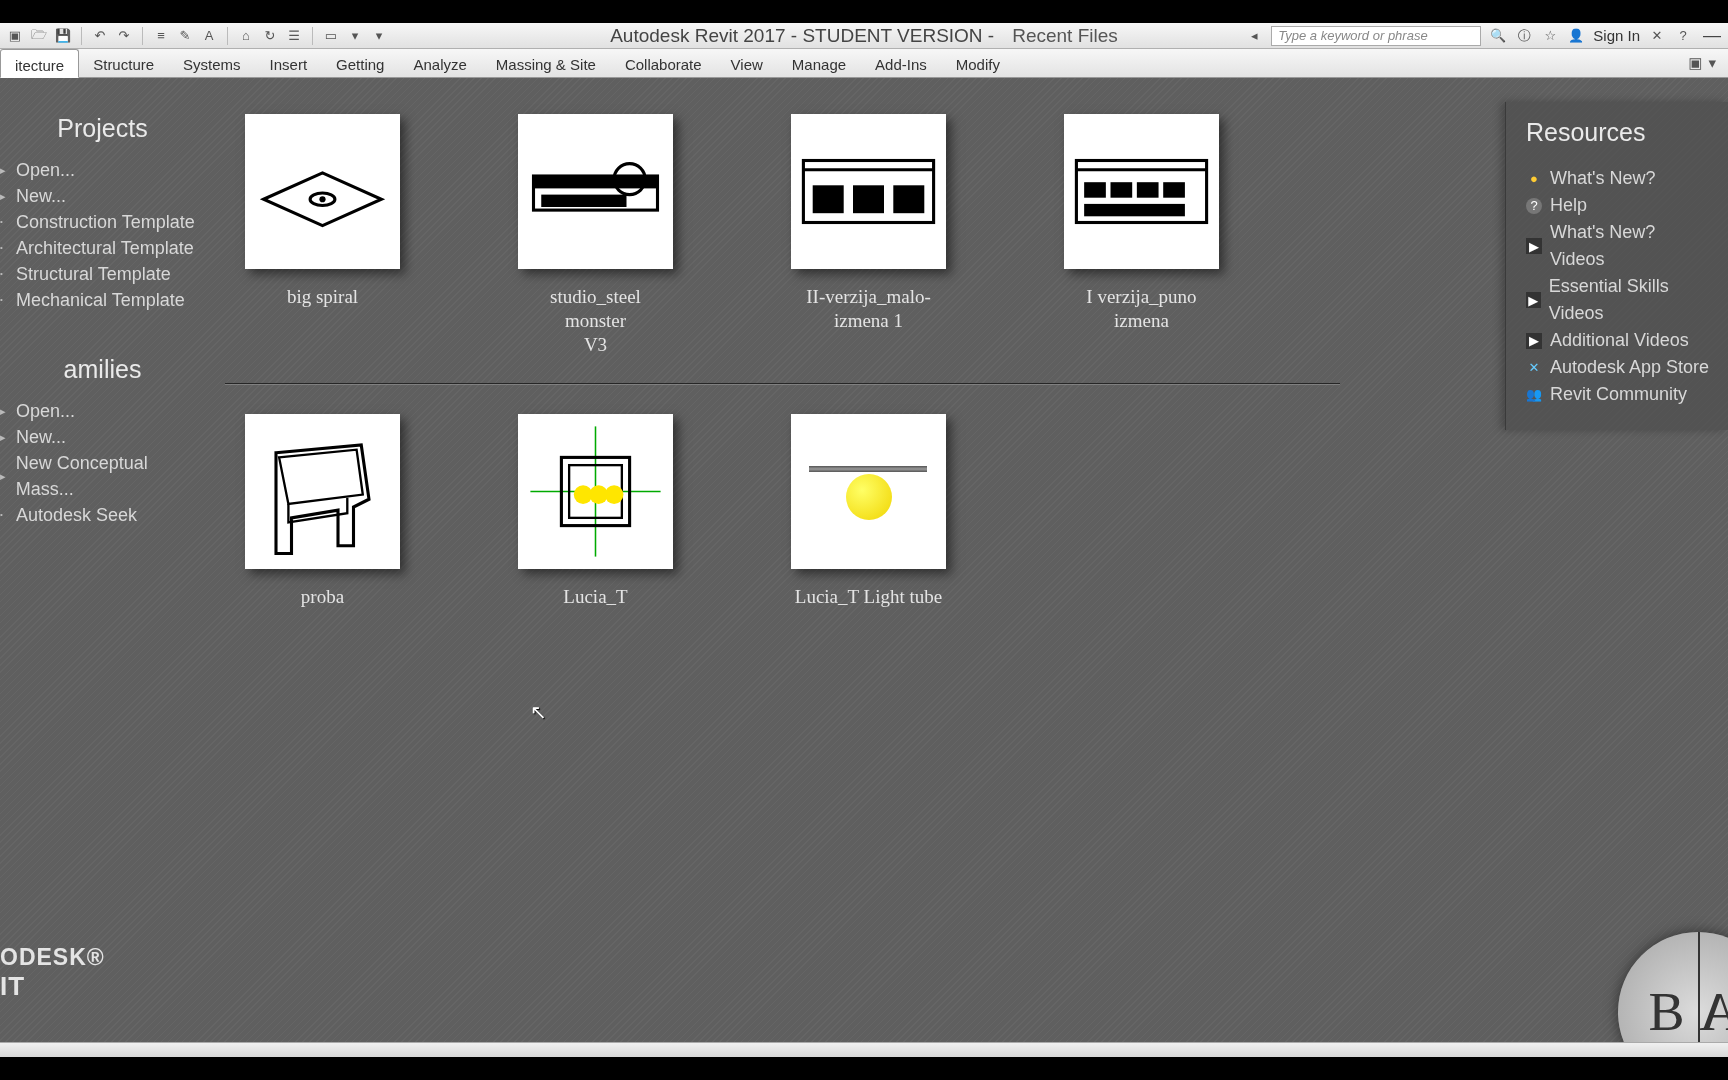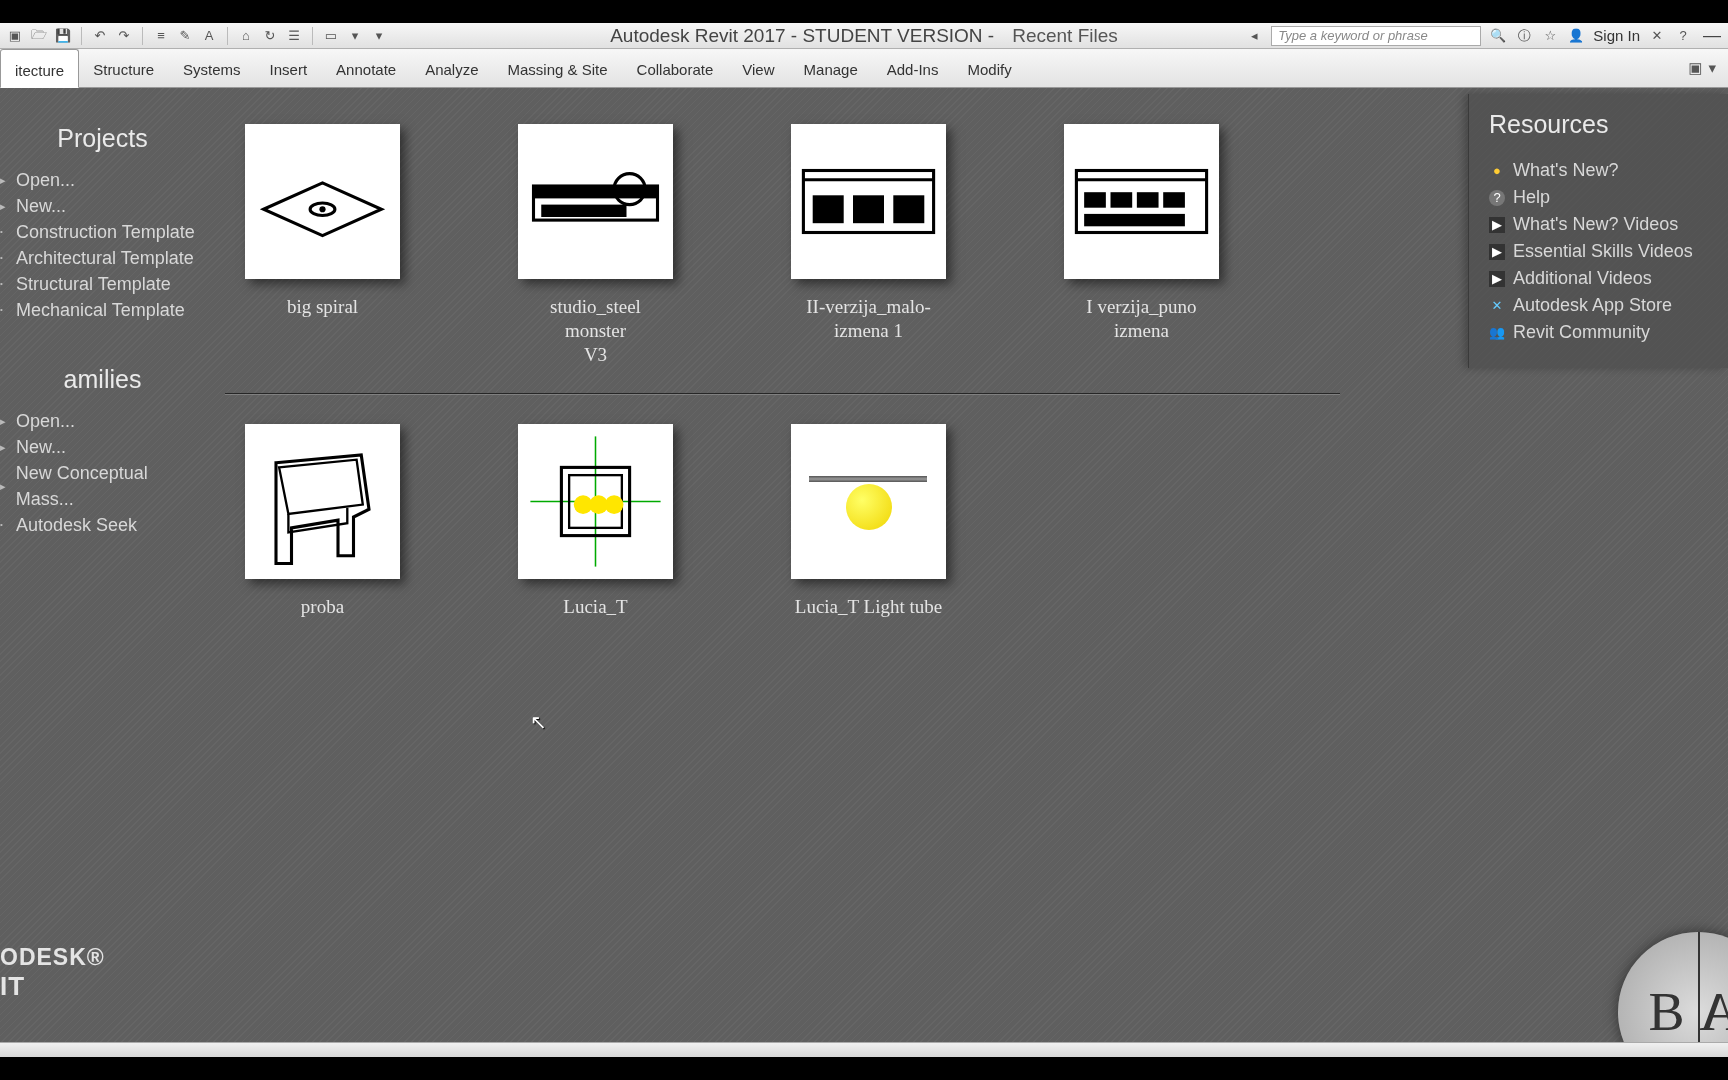--- a/index.html
+++ b/index.html
@@ -39,21 +39,21 @@
   .title-center { position:absolute; left:50%; transform:translateX(-50%); display:flex; gap:18px; align-items:center;}
   .title-main { font-weight:500; color:#444; font-size:19px;}
   .title-sub { color:#555; font-size:19px;}
   .title-right { position:absolute; right:4px; display:flex; align-items:center; gap:8px;}
   .search-box { width:210px; height:20px; border:1px solid #aaa; background:#fff; font-style:italic; color:#888; font-size:13px; padding:0 6px; display:flex; align-items:center;}
   .signin { font-size:15px; color:#333; }
   .win-btn { width:24px; text-align:center; font-size:18px; color:#444;}
 
   
   .ribbon {
-    height: 39px;
+    height: 29px;
     background: linear-gradient(to bottom,#f7f7f7,#e3e3e3);
     border-bottom:1px solid #999;
     display:flex;
     align-items:stretch;
     font-size:15px;
   }
   .ribbon .tab {
     padding: 3px 14px 0 14px;
     color:#333;
     border-right:1px solid transparent;
@@ -109,22 +109,22 @@
     display:flex; align-items:center; justify-content:center;
     position:relative;
     overflow:hidden;
   }
   .caption { margin-top:16px; font-size:19px; color:#e4e4e4; text-align:center; line-height:24px; white-space:pre-line;font-family:Liberation Serif, serif; }
 
   
   .resources {
     position:absolute;
     right:0;
-    top:6px;
-    width:260px;
+    top:24px;
+    width:223px;
     background: rgba(75,75,75,0.6);
     border-left:1px solid rgba(0,0,0,0.3);
     padding: 16px 14px 22px 20px;
     box-shadow: -4px 0 8px rgba(0,0,0,0.25);
   }
   .resources h2 { font-size:25px; font-weight:400; color:#eaeaea; margin-bottom:18px;}
   .res-list { list-style:none; font-size:18px; line-height:27px;}
   .res-list li { display:flex; align-items:center; gap:8px; color:#d8d8d8; cursor:pointer; }
   .res-ico { width:16px; height:16px; display:inline-flex; align-items:center; justify-content:center; font-size:13px; }
 
@@ -193,21 +193,21 @@
       <span class="tb-ico">?</span>
       <span class="win-btn">—</span>
     </div>
   </div>
 
   <div class="ribbon">
     <div class="tab active">itecture</div>
     <div class="tab">Structure</div>
     <div class="tab">Systems</div>
     <div class="tab">Insert</div>
-    <div class="tab">Annotate</div>
+    <div class="tab">Getting</div>
     <div class="tab">Analyze</div>
     <div class="tab">Massing &amp; Site</div>
     <div class="tab">Collaborate</div>
     <div class="tab">View</div>
     <div class="tab">Manage</div>
     <div class="tab">Add-Ins</div>
     <div class="tab">Modify</div>
     <div class="trail">
         <span>▣</span>
         <span>▾</span>

